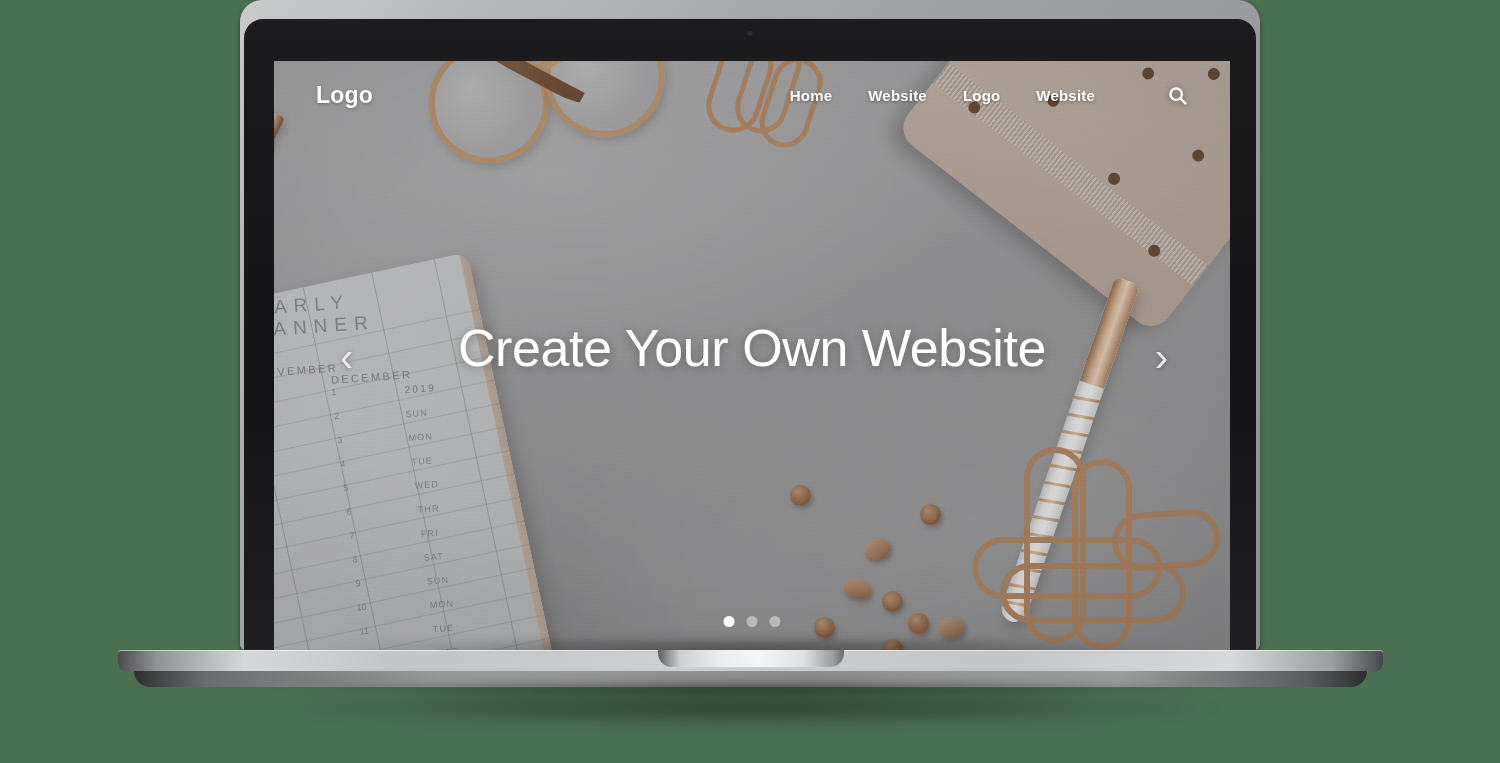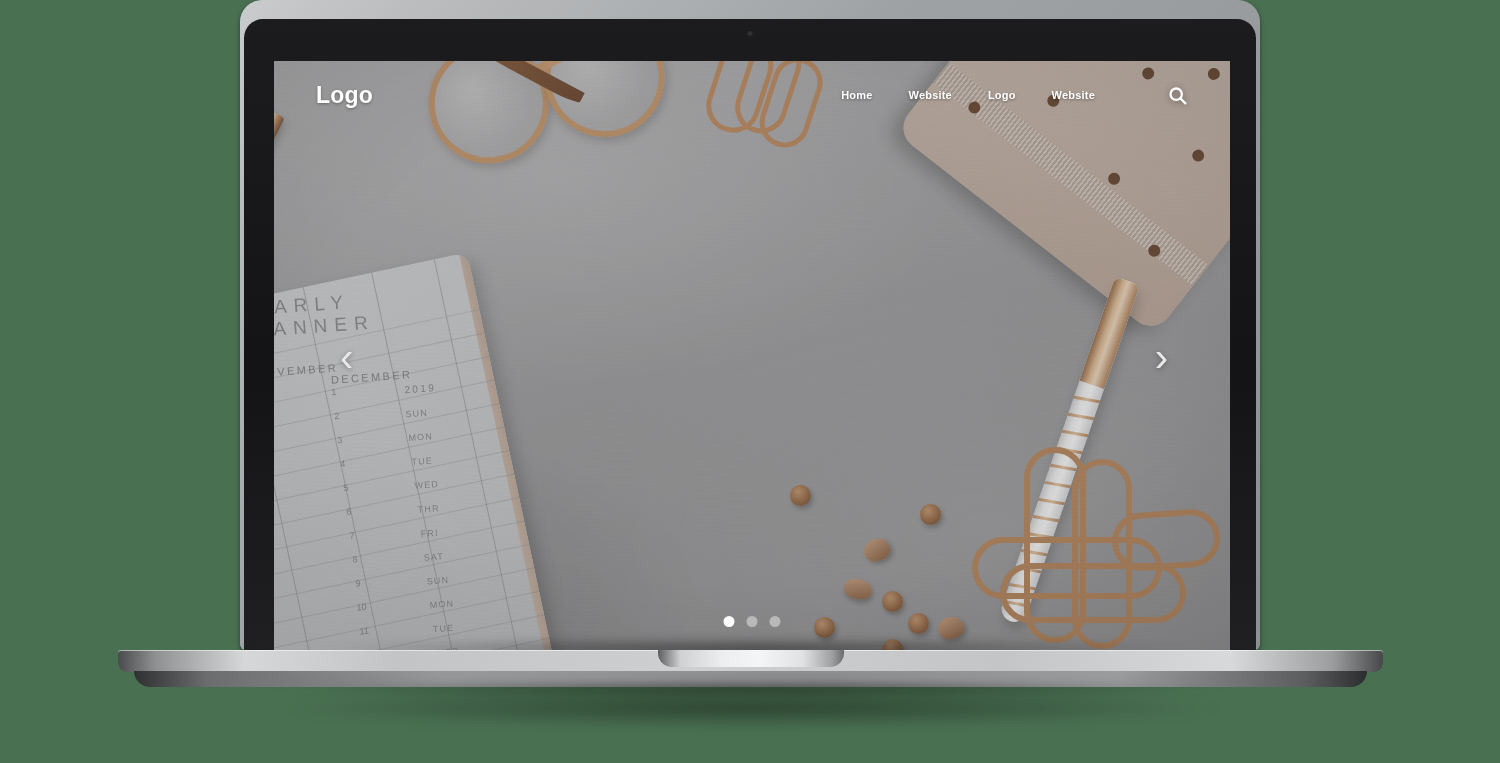--- a/index.html
+++ b/index.html
@@ -191,21 +191,21 @@
     position:absolute; left:0; top:0; width:100%; height:68px;
     display:flex; align-items:center; padding:0 42px; z-index:5;
   }
   .logo{
     color:#fff; font-size:23px; font-weight:bold; letter-spacing:.2px;
     text-shadow:0 1px 3px rgba(0,0,0,.35);
   }
   .navspacer{ flex:1; }
   .navlinks{ display:flex; align-items:center; gap:36px; }
   .navlink{
-    color:#fff; font-size:11px; font-weight:bold; letter-spacing:.2px;
+    color:#fff; font-size:15px; font-weight:bold; letter-spacing:.2px;
     text-shadow:0 1px 3px rgba(0,0,0,.4); cursor:pointer; white-space:nowrap;
   }
   .searchbtn{ margin-left:36px; cursor:pointer; display:flex; align-items:center; }
   .searchbtn svg{ filter:drop-shadow(0 1px 3px rgba(0,0,0,.4)); }
 
   .hero{
     position:absolute; left:0; top:0; width:100%; height:100%;
     display:flex; flex-direction:column; align-items:center; justify-content:center;
     z-index:4; padding-bottom:16px;
   }
@@ -422,20 +422,21 @@
               <div class="searchbtn">
                 <svg width="21" height="21" viewBox="0 0 24 24" fill="none" stroke="#ffffff" stroke-width="2.6" stroke-linecap="round">
                   <circle cx="10.5" cy="10.5" r="6.5"></circle>
                   <line x1="15.5" y1="15.5" x2="21" y2="21"></line>
                 </svg>
               </div>
             </div>
           </div>
 
           <div class="hero">
+            <h1>Create Your Own Website</h1>
           </div>
 
           <div class="arrow prev">‹</div>
           <div class="arrow next">›</div>
 
           <div class="dots">
             <div class="dot active"></div>
             <div class="dot"></div>
             <div class="dot"></div>
           </div>

